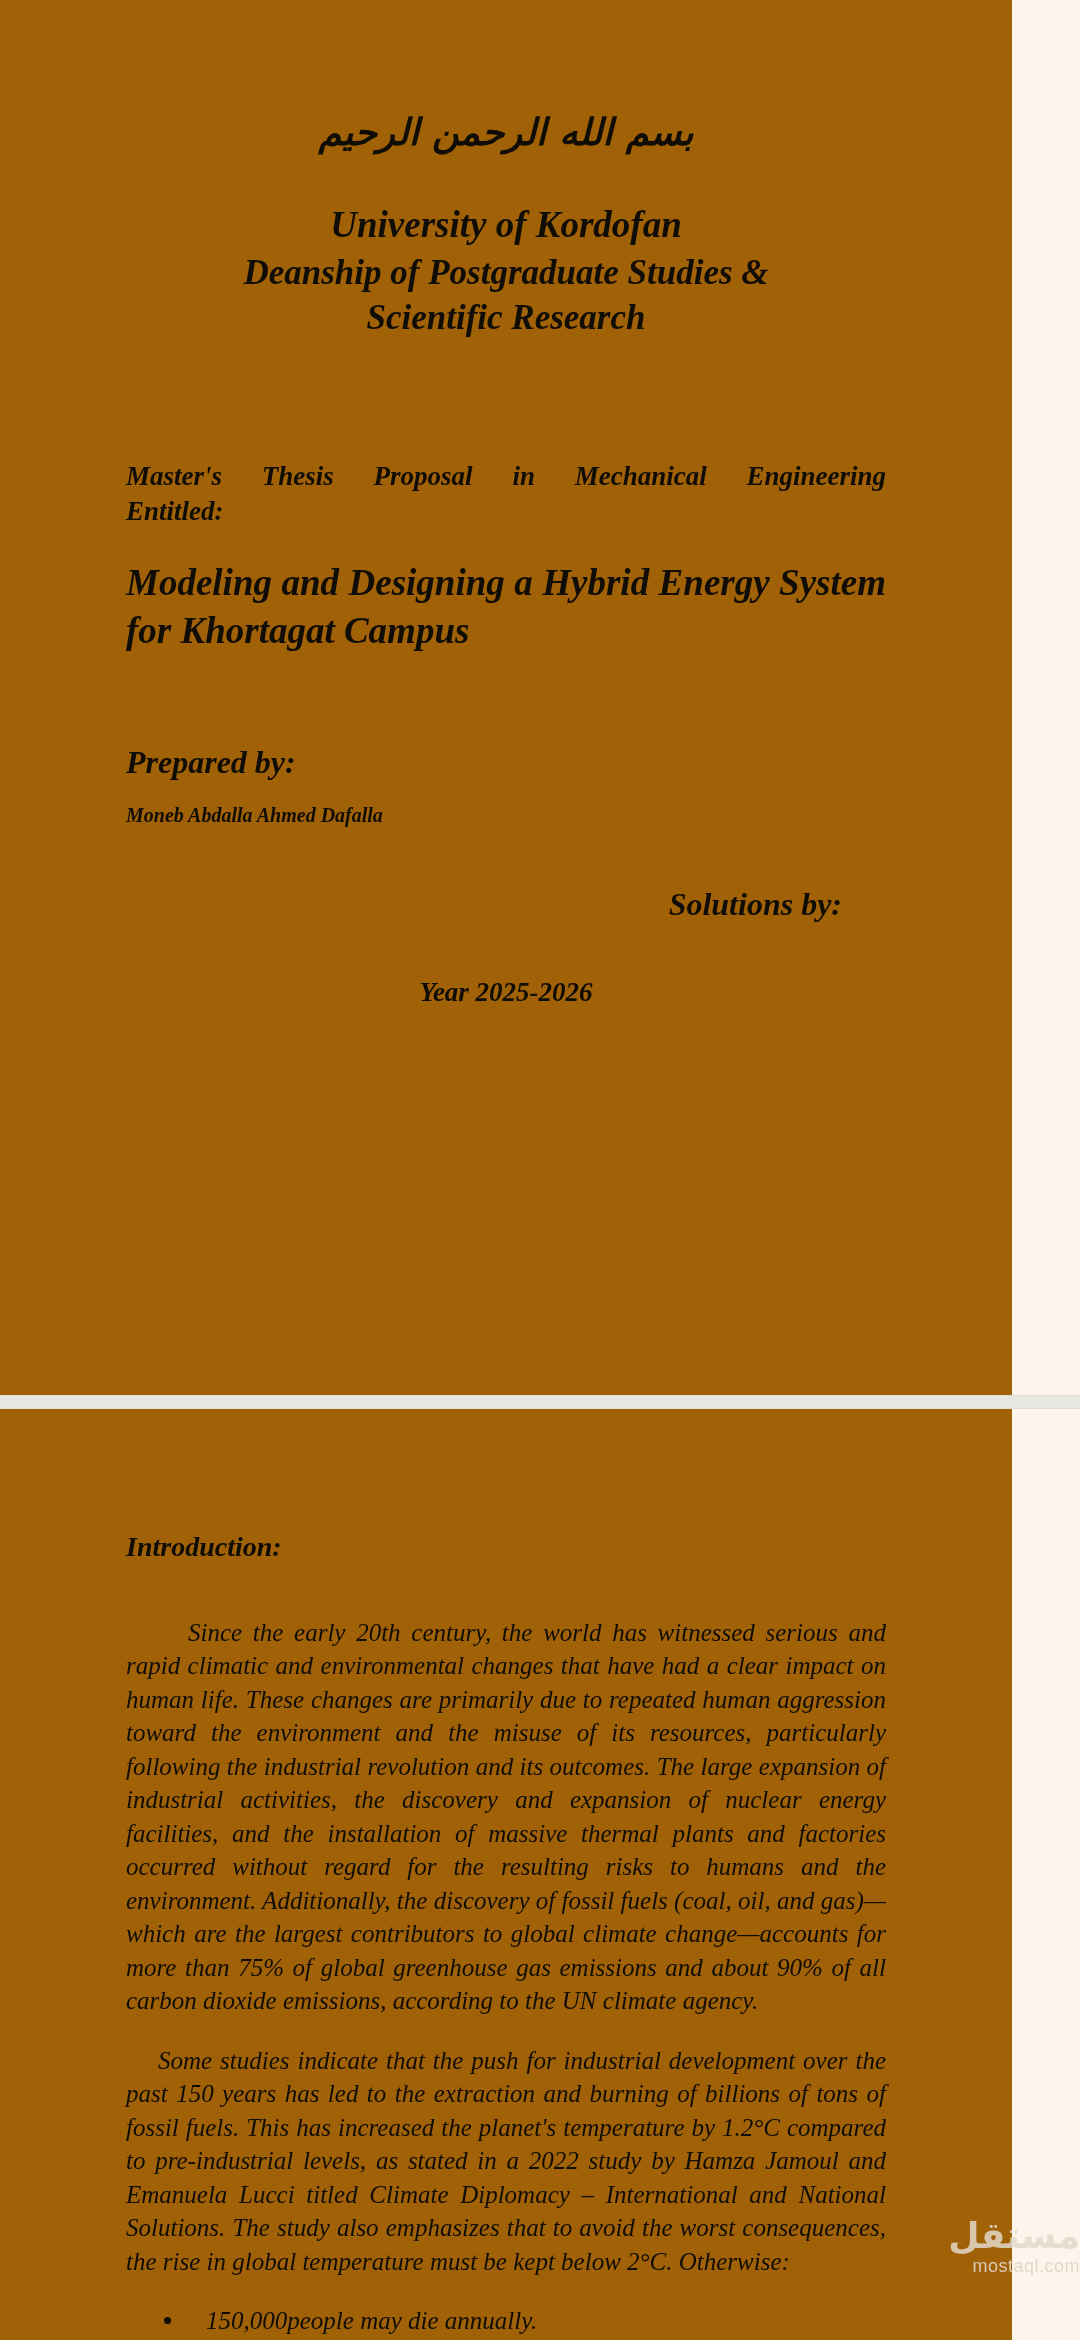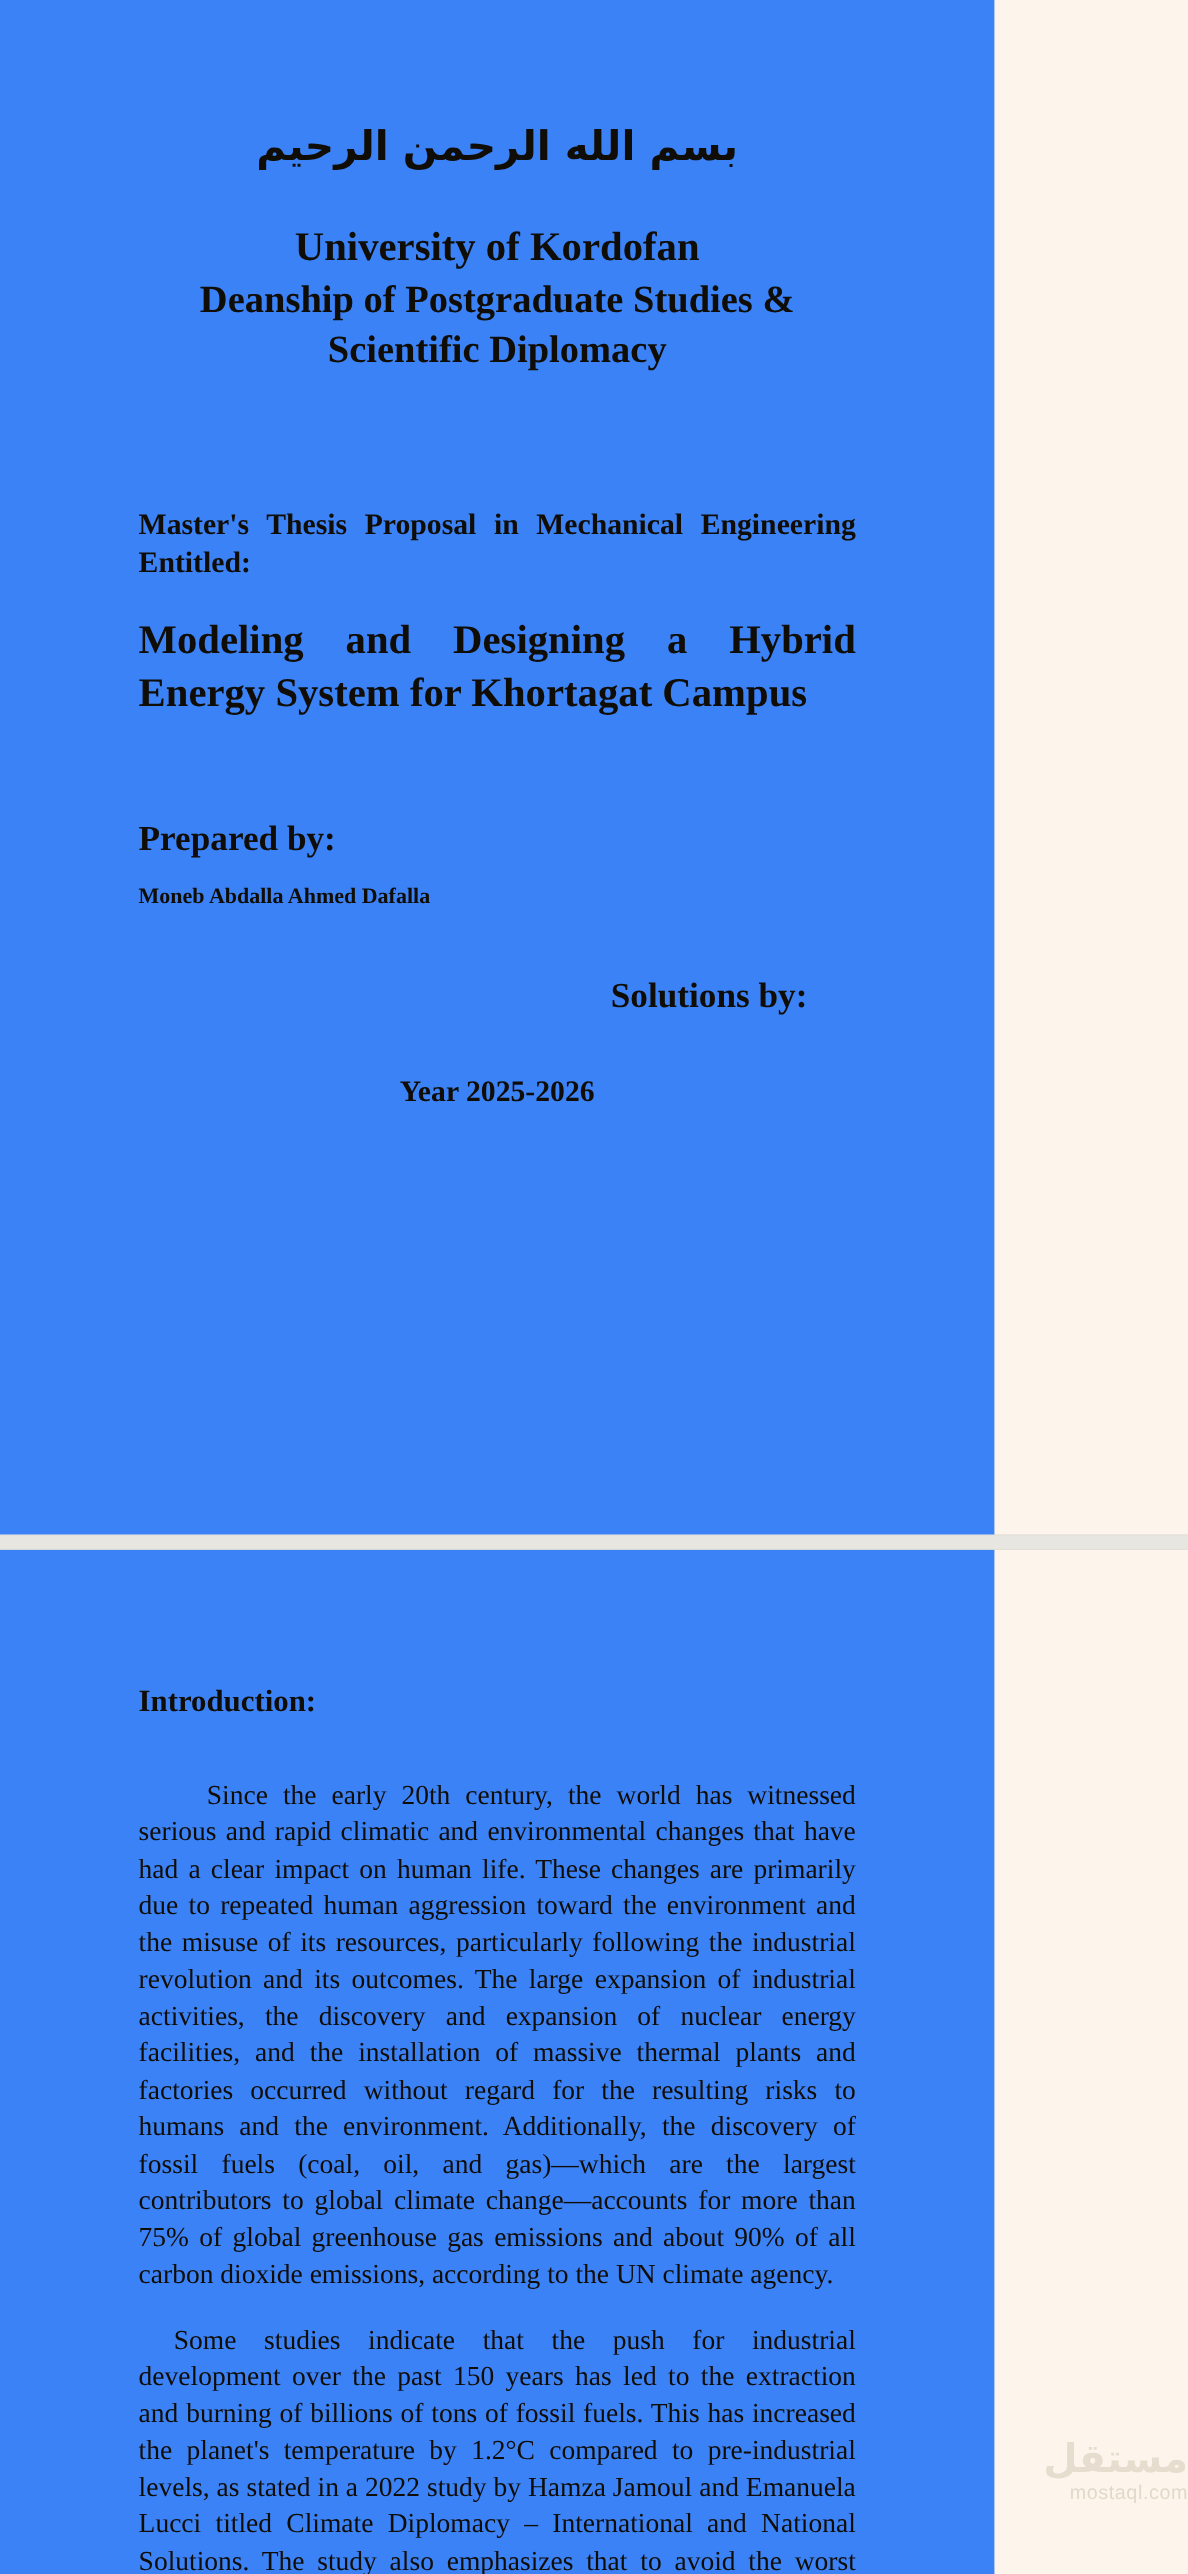--- a/index.html
+++ b/index.html
@@ -20,23 +20,24 @@
     position: relative;
     width: 1080px;
     min-height: 2340px;
     background: #fdf5ec;
     overflow: hidden;
   }
 
   
   .page {
     position: relative;
-    width: 904px;
-    background: #3b82f6;
+    width: 1012px;
+    background: #a16207;
     box-sizing: border-box;
+    font-style: italic;
   }
   .page-one {
     height: 1395px;
     padding: 0 126px;
   }
   .page-gap {
     height: 14px;
     width: 1080px;
     background: #e8e6e0;
     border-top: 1px solid #e2dfd7;
@@ -208,21 +209,21 @@
 <div class="doc-viewer">
 
   <div class="page page-one">
 
     <div class="basmala">بسم الله الرحمن الرحيم</div>
 
     <div class="cover-heading">University of Kordofan</div>
 
     <div class="cover-subheading">
       <div>Deanship of Postgraduate Studies &amp;</div>
-      <div>Scientific Diplomacy</div>
+      <div>Scientific Research</div>
     </div>
 
     <div class="proposal-line">
       <span>Master's Thesis Proposal in Mechanical Engineering</span>
       <span class="entitled">Entitled:</span>
     </div>
 
     <div class="thesis-title">Modeling and Designing a Hybrid Energy System for Khortagat Campus</div>
 
     <div class="prepared-label">Prepared by:</div>

